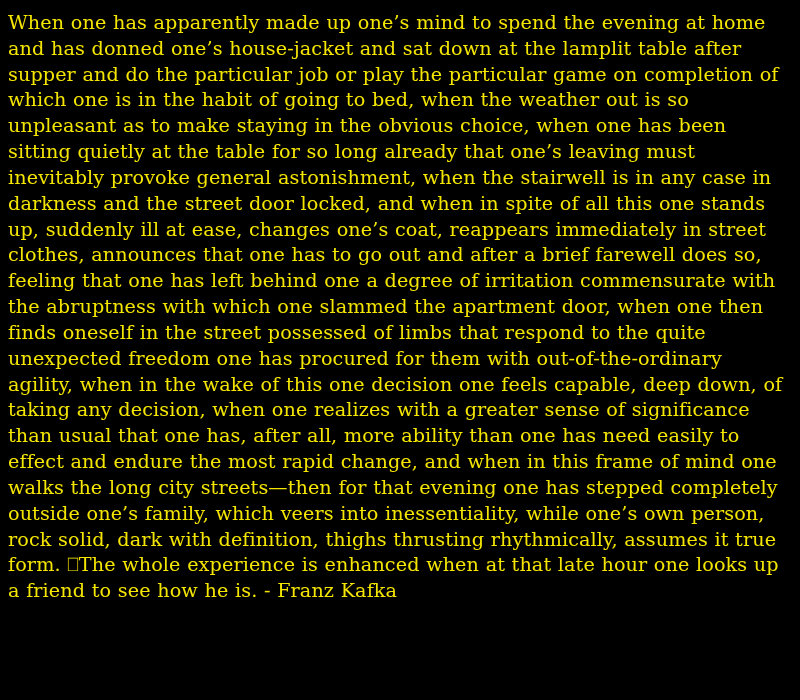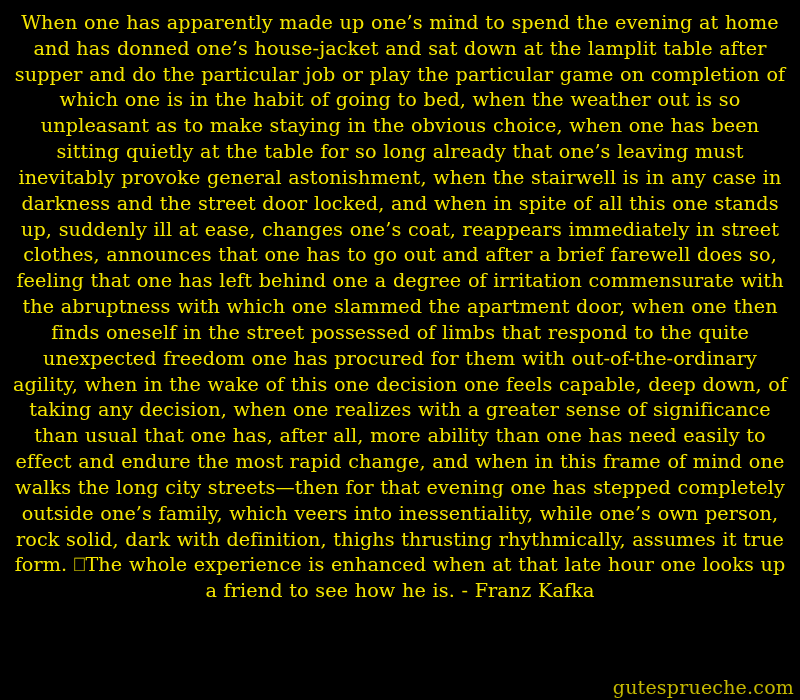--- a/index.html
+++ b/index.html
@@ -19,21 +19,20 @@
     height: 700px;
     background: #000000;
     box-sizing: border-box;
     padding: 10px 6px 0 6px;
   }
   .quote-text {
     color: #f5e600;
     font-family: "DejaVu Serif", serif;
     font-size: 19.2px;
     line-height: 1.345;
-    text-align: center;
     letter-spacing: 0.1px;
     word-spacing: 0.4px;
     margin: 0;
     padding: 0 2px;
   }
   .quote-author {
     white-space: nowrap;
   }
   .watermark {
     position: absolute;
@@ -44,14 +43,13 @@
     font-size: 19px;
     letter-spacing: 0.2px;
     opacity: 0.95;
   }
 </style>
 </head>
 <body>
 
 <div class="quote-card">
   <p class="quote-text"><span>When one has apparently made up one’s mind to spend the evening at home and has donned one’s house-jacket and sat down at the lamplit table after supper and do the particular job or play the particular game on completion of which one is in the habit of going to bed, when the weather out is so unpleasant as to make staying in the obvious choice, when one has been sitting quietly at the table for so long already that one’s leaving must inevitably provoke general astonishment, when the stairwell is in any case in darkness and the street door locked, and when in spite of all this one stands up, suddenly ill at ease, changes one’s coat, reappears immediately in street clothes, announces that one has to go out and after a brief farewell does so, feeling that one has left behind one a degree of irritation commensurate with the abruptness with which one slammed the apartment door, when one then finds oneself in the street possessed of limbs that respond to the quite unexpected freedom one has procured for them with out-of-the-ordinary agility, when in the wake of this one decision one feels capable, deep down, of taking any decision, when one realizes with a greater sense of significance than usual that one has, after all, more ability than one has need easily to effect and endure the most rapid change, and when in this frame of mind one walks the long city streets—then for that evening one has stepped completely outside one’s family, which veers into inessentiality, while one’s own person, rock solid, dark with definition, thighs thrusting rhythmically, assumes it true form. ⎕The whole experience is enhanced when at that late hour one looks up a friend to see how he is. -</span> <span class="quote-author">Franz Kafka</span></p>
-  <div class="watermark">gutesprueche.com</div>
 </div>
 
 </body></html>

